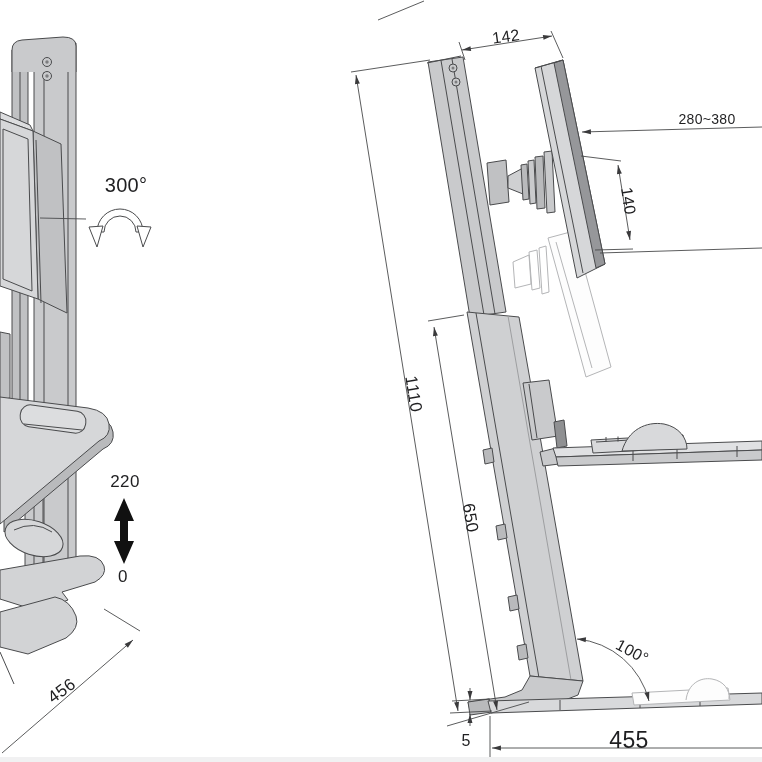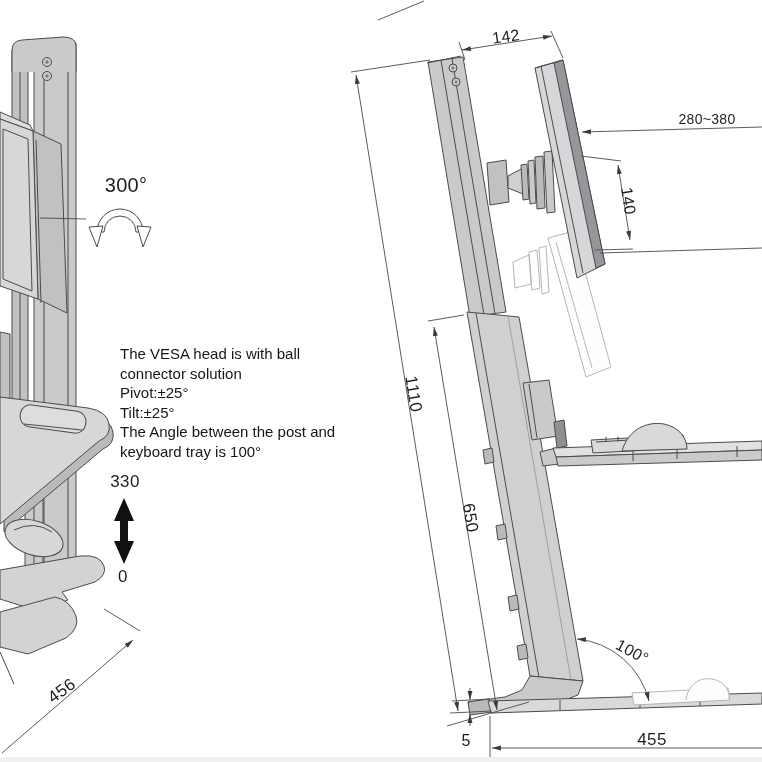--- a/index.html
+++ b/index.html
@@ -208,46 +208,40 @@
       <line x1="470" y1="726" x2="470" y2="714" marker-end="url(#arr)"></line>
     </g>
 
     <g>
       <line x1="490" y1="716" x2="490" y2="757"></line>
       <line x1="492" y1="748" x2="762" y2="748" marker-start="url(#arr)"></line>
     </g>
   </g>
 </svg>
 
-<div class="note" style="left:120px;top:344px">The VESA head is with ball
-connector solution
-Pivot:±25°
-Tilt:±25°
-The Angle between the post and
-keyboard tray is 100°</div>
 
 <div class="lbl" style="left:126px;top:185px;font-size:20px">300°</div>
 
-<div class="lbl" style="left:125px;top:482px;font-size:17px">330</div>
+<div class="lbl" style="left:125px;top:482px;font-size:17px">220</div>
 
 <div class="lbl" style="left:123px;top:577px;font-size:17px">0</div>
 
 <div class="lbl" style="left:62px;top:691px;font-size:17px;transform:translate(-50%,-50%) rotate(-36deg)">456</div>
 
 <div class="lbl" style="left:506px;top:37px;font-size:16px;transform:translate(-50%,-50%) rotate(-8deg)">142</div>
 
 <div class="lbl" style="left:707px;top:119px;font-size:14px">280~380</div>
 
 <div class="lbl" style="left:628px;top:201px;font-size:16px;transform:translate(-50%,-50%) rotate(81deg)">140</div>
 
 <div class="lbl" style="left:413px;top:394px;font-size:17px;transform:translate(-50%,-50%) rotate(81deg)">1110</div>
 
 <div class="lbl" style="left:470px;top:518px;font-size:17px;transform:translate(-50%,-50%) rotate(81deg)">650</div>
 
 <div class="lbl" style="left:632px;top:652px;font-size:16px;transform:translate(-50%,-50%) rotate(28deg)">100°</div>
 
 <div class="lbl" style="left:466px;top:741px;font-size:16px">5</div>
 
-<div class="lbl" style="left:652px;top:740px;font-size:17px">455</div>
+<div class="lbl" style="left:629px;top:740px;font-size:23px">455</div>
 
 <div class="edge-strip"></div>
 
 </div>
 
 </body></html>

